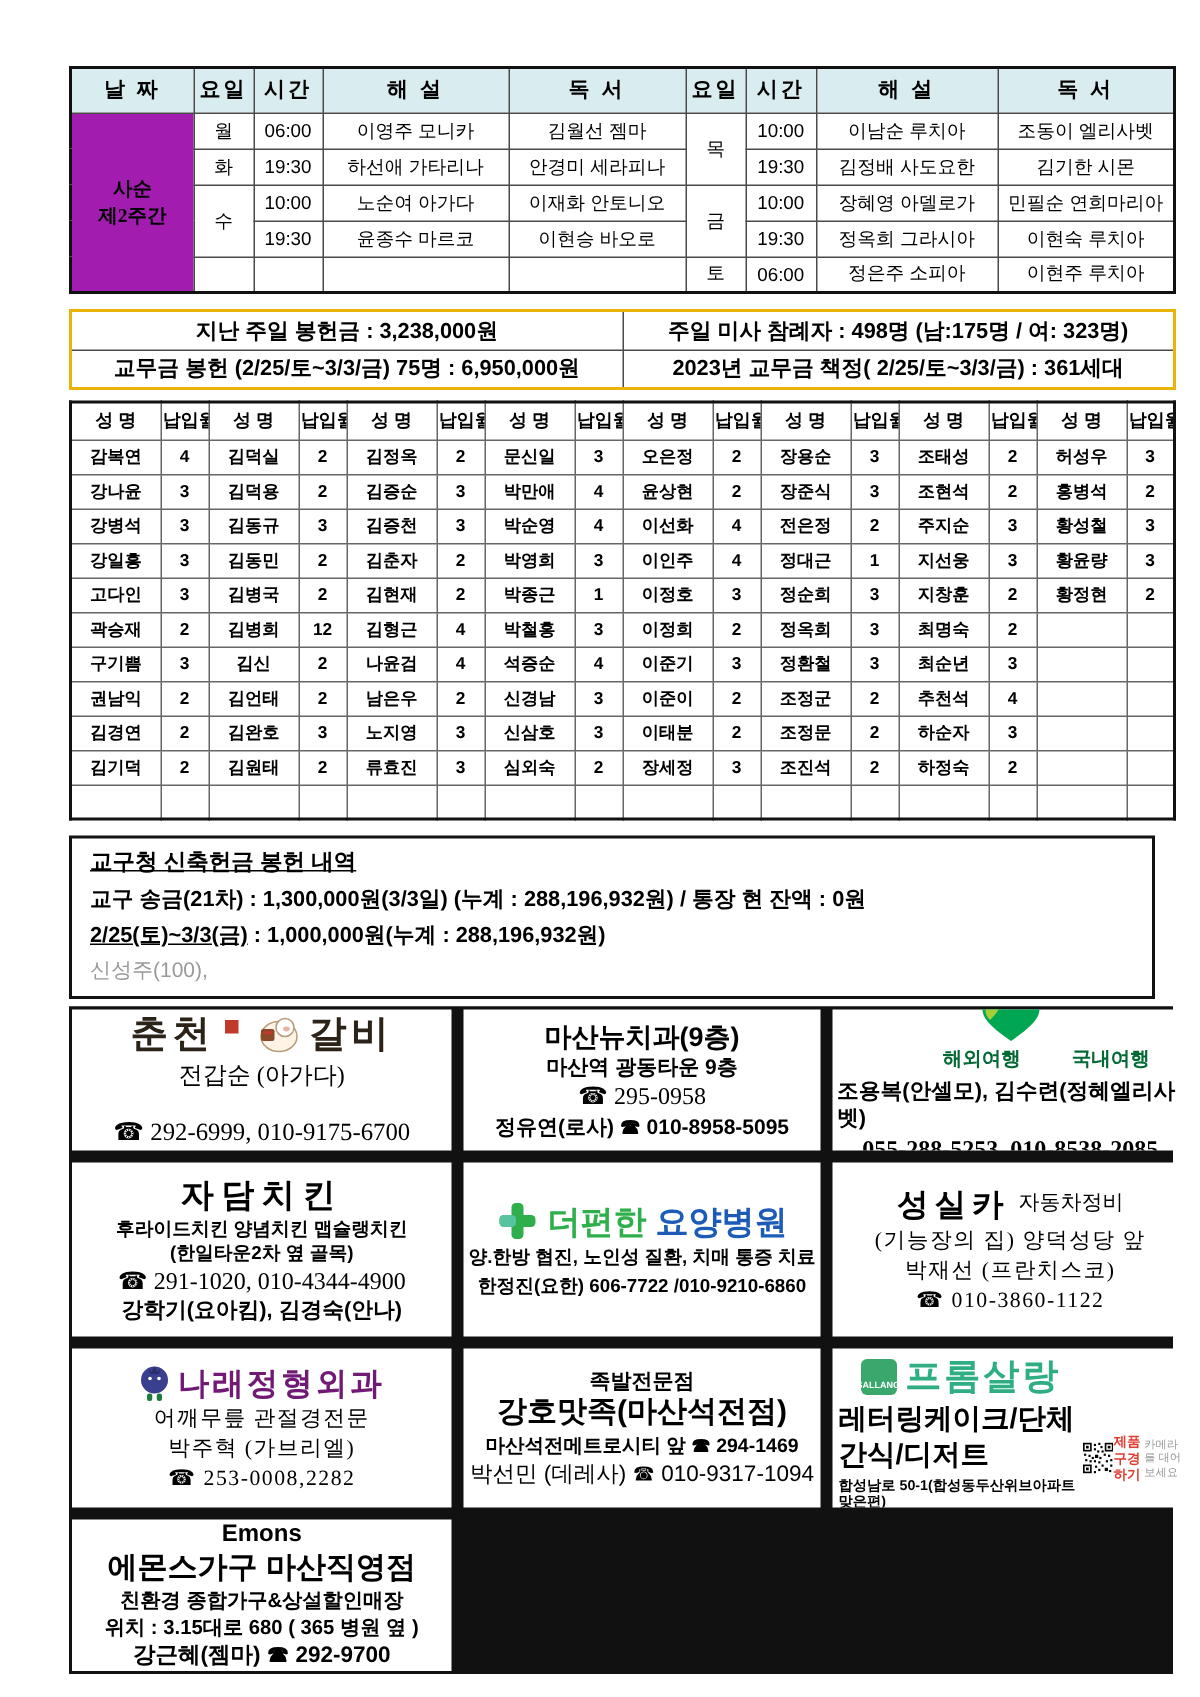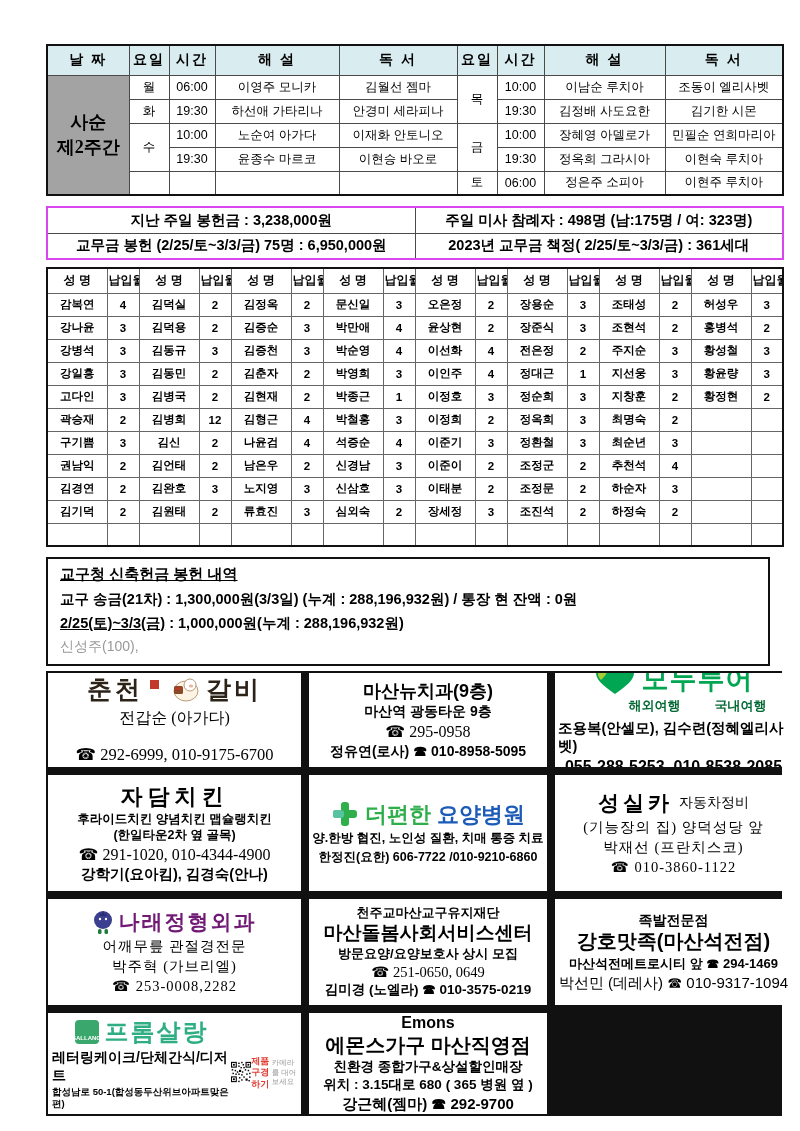--- a/index.html
+++ b/index.html
@@ -12,24 +12,24 @@
   .page { width:740px; margin:0 auto; padding-top:44px;padding-left:16px; }
 
   
   table { border-collapse:collapse; table-layout:fixed; width:736px; }
   td, th { border:1px solid #4a4a4a; text-align:center; vertical-align:middle; overflow:hidden; white-space:nowrap; }
 
   
   .sched { border:2px solid #111; }
   .sched th { background:#d9ecef; font-size:14px; font-weight:bold; height:30px; letter-spacing:2px; }
   .sched td { height:24px; font-size:12.5px; }
-  .sched .week-cell { background:#a3a3a3; font-family:"Liberation Serif", serif; font-weight:bold; font-size:18px; line-height:1.35; }
+  .sched .week-cell { background:#a21caf; font-family:"Liberation Serif", serif; font-weight:bold; font-size:13px; line-height:1.35; }
 
   
-  .summary { margin-top:10px; border:2px solid #d946ef; }
+  .summary { margin-top:10px; border:2px solid #eab308; }
   .summary td { height:26px; font-size:14.5px; font-weight:bold; }
 
   
   .dues { margin-top:7px; border:2px solid #111; }
   .dues th { height:25px; font-size:12px; font-weight:bold; border-color:#666; }
   .dues td { height:23px; font-size:11.5px; font-weight:bold; border-color:#666; }
 
   
   .fund { margin-top:10px; border:2px solid #111; padding:6px 12px 4px 12px; }
   .fund .t { font-size:15px; font-weight:bold; text-decoration:underline; margin-bottom:6px; }
@@ -56,21 +56,21 @@
   .sanho-s { font-size:13.5px; margin-top:1px; }
   .sanho-b { font-size:14.5px; font-weight:bold; margin-top:1px; }
 
   .dent-name { font-size:18px; font-weight:bold; }
   .dent-s { font-size:14px; font-weight:bold; margin-top:1px; }
   .dent-tel { font-size:16px; margin-top:1px; }
 
   .modu-logo { color:#00a651; font-weight:bold; font-size:27px; letter-spacing:1px; }
   .modu-sub { color:#046a35; font-weight:bold; font-size:13px; display:flex; gap:34px; margin:1px 0 4px 48px; }
   .modu-l1 { font-size:14.5px; font-weight:bold; }
-  .modu-l2 { font-size:16px; font-weight:bold; margin-top:2px; }
+  .modu-l2 { font-size:16px; font-weight:bold; margin-top:2px;font-family:Liberation Serif, serif; }
 
   .chick-name { font-size:22px; font-weight:bold; letter-spacing:5px; }
   .chick-s { font-size:12.5px; font-weight:bold; margin-top:1px; }
   .chick-tel { font-size:16px; margin-top:1px; }
   .chick-l4 { font-size:14.5px; font-weight:bold; }
 
   .hosp-green { color:#2faf4b; font-weight:bold; font-size:22px; }
   .hosp-blue { color:#1c5bb7; font-weight:bold; font-size:22px; }
   .hosp-s { font-size:12.5px; font-weight:bold; margin-top:3px; }
 
@@ -88,21 +88,21 @@
 
   .jok-top { font-size:14px; font-weight:bold; }
   .jok-name { font-size:20px; font-weight:bold; }
   .jok-s { font-size:13px; font-weight:bold; margin-top:2px; }
   .jok-l2 { font-size:15px; margin-top:1px; }
 
   .cake { display:grid; grid-template-columns:1fr 66px; align-items:center; padding:4px 4px; }
   .cake-left { display:flex; flex-direction:column; align-items:center; justify-content:center; }
   .cake-logo { color:#2fae84; font-weight:bold; font-size:24px; letter-spacing:2px; }
   .badge { background:#3aa76d; color:#fff; font-weight:bold; font-size:6px; width:24px; height:24px; border-radius:4px; display:flex; align-items:flex-end; justify-content:center; padding-bottom:2px; letter-spacing:0; }
-  .cake-l1 { font-size:14px; font-weight:bold; margin-top:2px; }
+  .cake-l1 { font-size:19px; font-weight:bold; margin-top:2px; }
   .cake-l2 { font-size:9.5px; font-weight:bold; margin-top:2px; }
   .cake-l3 { font-size:12px; margin-top:2px; }
   .qr-col { display:flex; flex-direction:row; align-items:center; }
   .qr-cap { color:#e03c31; font-weight:bold; font-size:9px; margin-top:2px; }
   .qr-sub { color:#999; font-size:7.5px; margin-top:1px; }
 
   .emons-brand { font-size:16px; font-weight:bold; }
   .emons-name { font-size:20px; font-weight:bold; }
   .emons-s { font-size:13.5px; font-weight:bold; margin-top:1px; }
   .emons-tel { font-size:15px; font-weight:bold; margin-top:1px; }
@@ -492,21 +492,20 @@
       <div class="dent-tel serif">☎ 295-0958</div>
       <div class="dent-s" style="font-weight:600">정유연(로사) ☎ 010-8958-5095</div>
     </div>
 
     <div class="ad">
       <div class="row">
         <svg width="42" height="34" viewBox="0 0 42 34">
           <path d="M21 31 C8 22 2 16 2 10 C2 5 6 2 10.5 2 C15 2 18 5 21 9 C24 5 27 2 31.5 2 C36 2 40 5 40 10 C40 16 34 22 21 31 Z" fill="#00a651"></path>
           <path d="M12 4 C7 4 4 7 4 11 C4 13 5 15 7 17 C11 13 14 9 14 6 C14 5 13 4 12 4 Z" fill="#a6ce39"></path>
         </svg>
-        <span class="modu-logo">모두투어</span>
       </div>
       <div class="modu-sub">
         <span>해외여행</span>
         <span>국내여행</span>
       </div>
       <div class="modu-l1">조용복(안셀모), 김수련(정혜엘리사벳)</div>
       <div class="modu-l2">055-288-5253.  010-8538-2085</div>
     </div>
 
     <div class="ad">
@@ -551,27 +550,20 @@
           <rect x="5" y="20" width="3.5" height="5" rx="1.5" fill="#1d7a3e"></rect>
           <rect x="11.5" y="20" width="3.5" height="5" rx="1.5" fill="#1d7a3e"></rect>
         </svg>
         <span class="narae-name">나래정형외과</span>
       </div>
       <div class="narae-s">어깨무릎  관절경전문</div>
       <div class="narae-s">박주혁 (가브리엘)</div>
       <div class="narae-s">☎ 253-0008,2282</div>
     </div>
 
-    <div class="ad">
-      <div class="care-top">천주교마산교구유지재단</div>
-      <div class="care-name">마산돌봄사회서비스센터</div>
-      <div class="care-s">방문요양/요양보호사 상시 모집</div>
-      <div class="care-tel serif">☎ 251-0650, 0649</div>
-      <div class="care-s" style="font-size:13.5px">김미경 (노엘라) ☎ 010-3575-0219</div>
-    </div>
 
     <div class="ad">
       <div class="jok-top">족발전문점</div>
       <div class="jok-name">강호맛족(마산석전점)</div>
       <div class="jok-s">마산석전메트로시티 앞 ☎ 294-1469</div>
       <div class="jok-l2">박선민 (데레사) ☎ 010-9317-1094</div>
     </div>
 
     <div class="ad cake">
       <div class="cake-left">

